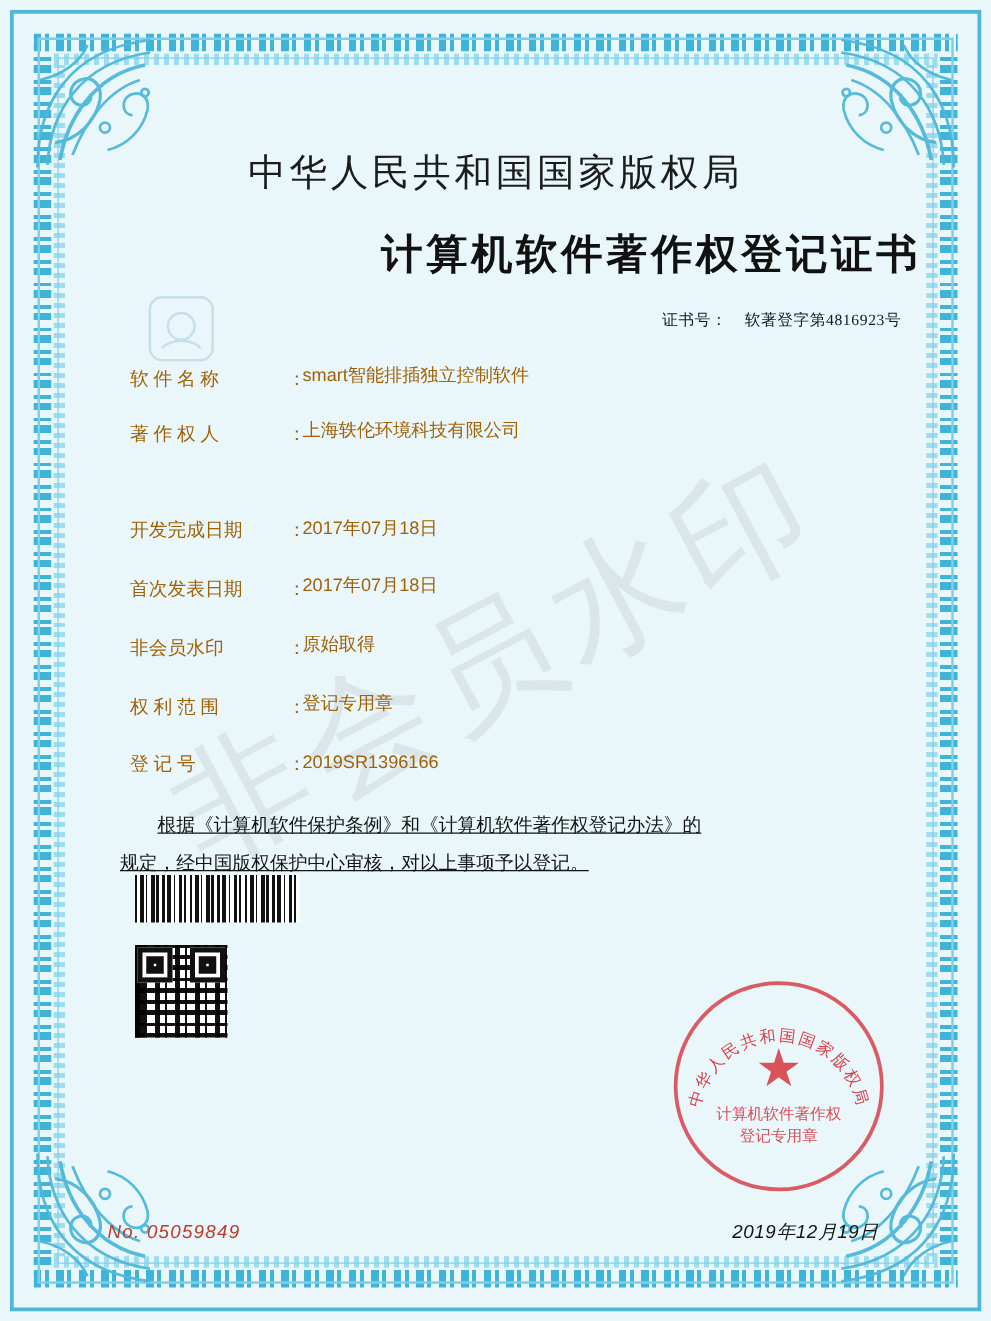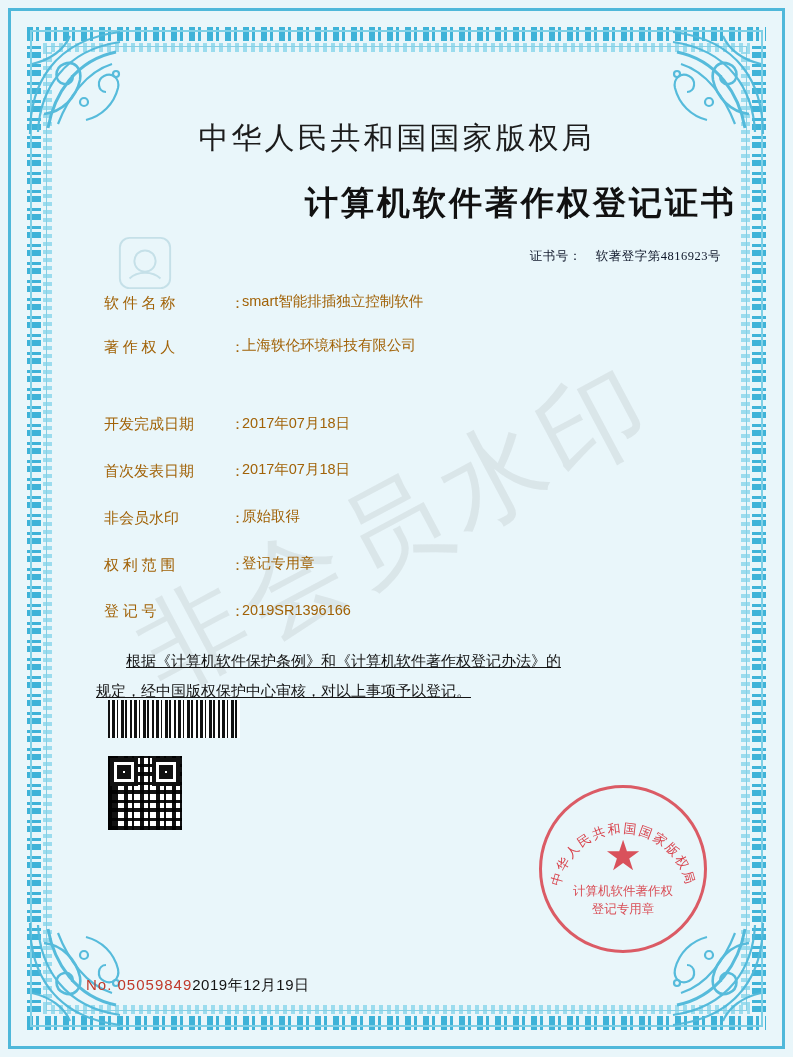--- a/index.html
+++ b/index.html
@@ -271,22 +271,24 @@
     opacity: 0.92;
   }
 
   
   .footer {
     position: absolute;
     left: 56px;
     right: 60px;
     bottom: 62px;
     display: flex;
+    justify-content: space-between;
     align-items: baseline;
     padding: 0 30px;
+    font-style: italic;
   }
   .footer-no {
     color: #c0392b;
     font-size: 15px;
     font-family: "Liberation Sans", sans-serif;
     letter-spacing: 1px;
   }
   .footer-date {
     color: #141414;
     font-size: 15px;

